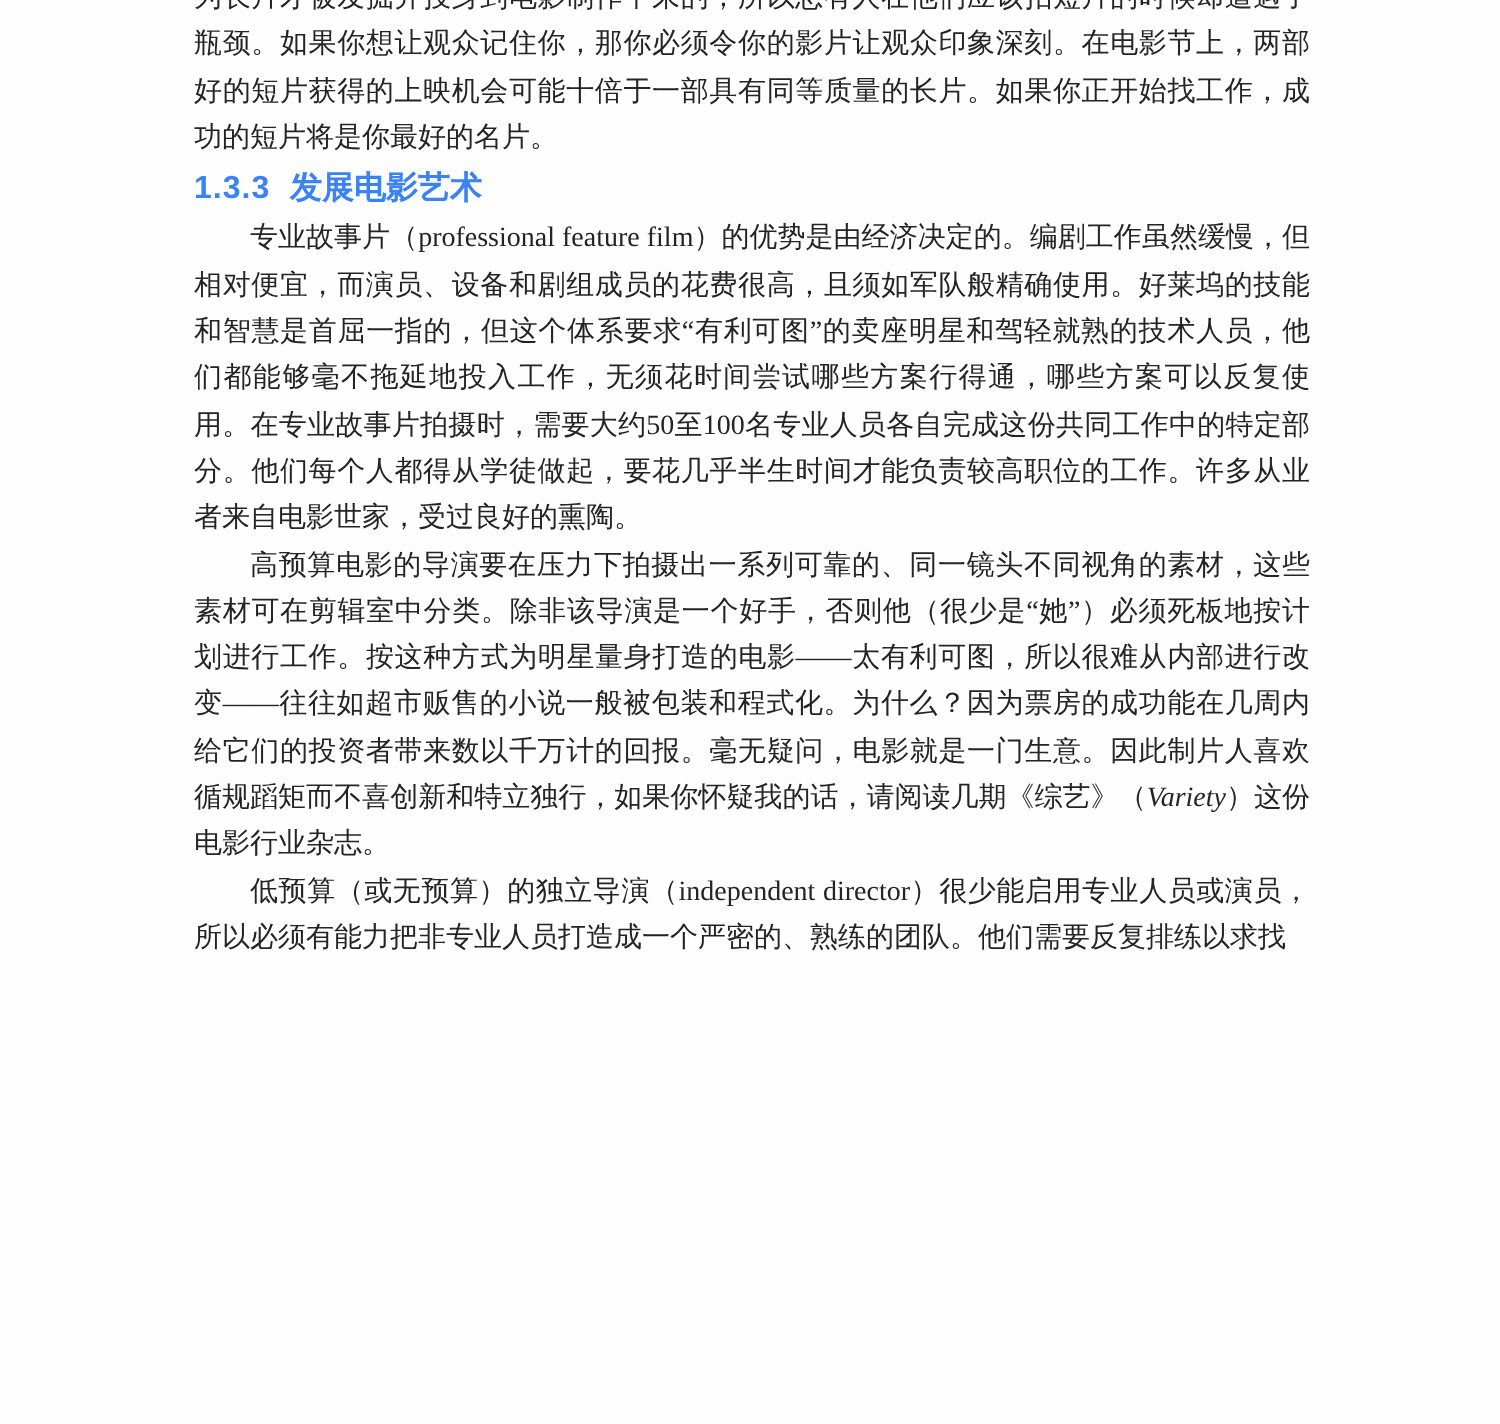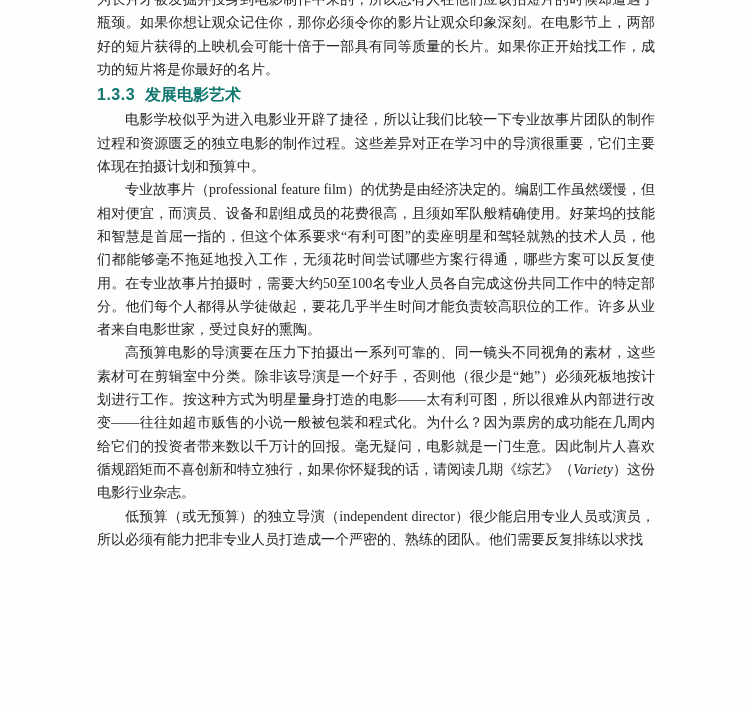--- a/index.html
+++ b/index.html
@@ -36,21 +36,21 @@
   }
   .para.no-indent {
     text-indent: 0;
   }
   .section-heading {
     font-family: "Liberation Sans", "DejaVu Sans", sans-serif;
     font-weight: bold;
     font-size: 16px;
     line-height: 23.3px;
     margin: 2px 0 2px 0;
-    color: #0f766e;
+    color: #3b82f6;
     text-align: left;
     text-indent: 0;
   }
   .section-heading .heading-number {
     margin-right: 10px;
     letter-spacing: 0.5px;
   }
   .en-italic {
     font-family: "Liberation Serif", "DejaVu Serif", serif;
     font-style: italic;
@@ -63,21 +63,20 @@
   <div class="textblock">
 
     <p class="para no-indent">为长片才被发掘并投身到电影制作中来的，所以总有人在他们应该拍短片的时候却遭遇了瓶颈。如果你想让观众记住你，那你必须令你的影片让观众印象深刻。在电影节上，两部好的短片获得的上映机会可能十倍于一部具有同等质量的长片。如果你正开始找工作，成功的短片将是你最好的名片。</p>
 
     <h2 class="section-heading">
       <span class="heading-number">1.3.3</span><span>发展电影艺术</span>
     </h2>
 
 
 
-    <p class="para">电影学校似乎为进入电影业开辟了捷径，所以让我们比较一下专业故事片团队的制作过程和资源匮乏的独立电影的制作过程。这些差异对正在学习中的导演很重要，它们主要体现在拍摄计划和预算中。</p>
 
     <p class="para">专业故事片（professional feature film）的优势是由经济决定的。编剧工作虽然缓慢，但相对便宜，而演员、设备和剧组成员的花费很高，且须如军队般精确使用。好莱坞的技能和智慧是首屈一指的，但这个体系要求“有利可图”的卖座明星和驾轻就熟的技术人员，他们都能够毫不拖延地投入工作，无须花时间尝试哪些方案行得通，哪些方案可以反复使用。在专业故事片拍摄时，需要大约50至100名专业人员各自完成这份共同工作中的特定部分。他们每个人都得从学徒做起，要花几乎半生时间才能负责较高职位的工作。许多从业者来自电影世家，受过良好的熏陶。</p>
 
     <p class="para"><span>高预算电影的导演要在压力下拍摄出一系列可靠的、同一镜头不同视角的素材，这些素材可在剪辑室中分类。除非该导演是一个好手，否则他（很少是“她”）必须死板地按计划进行工作。按这种方式为明星量身打造的电影——太有利可图，所以很难从内部进行改变——往往如超市贩售的小说一般被包装和程式化。为什么？因为票房的成功能在几周内给它们的投资者带来数以千万计的回报。毫无疑问，电影就是一门生意。因此制片人喜欢循规蹈矩而不喜创新和特立独行，如果你怀疑我的话，请阅读几期《综艺》（</span><span class="en-italic">Variety</span><span>）这份电影行业杂志。</span></p>
 
     <p class="para">低预算（或无预算）的独立导演（independent director）很少能启用专业人员或演员，所以必须有能力把非专业人员打造成一个严密的、熟练的团队。他们需要反复排练以求找</p>
 
   </div>
 </div>
 

